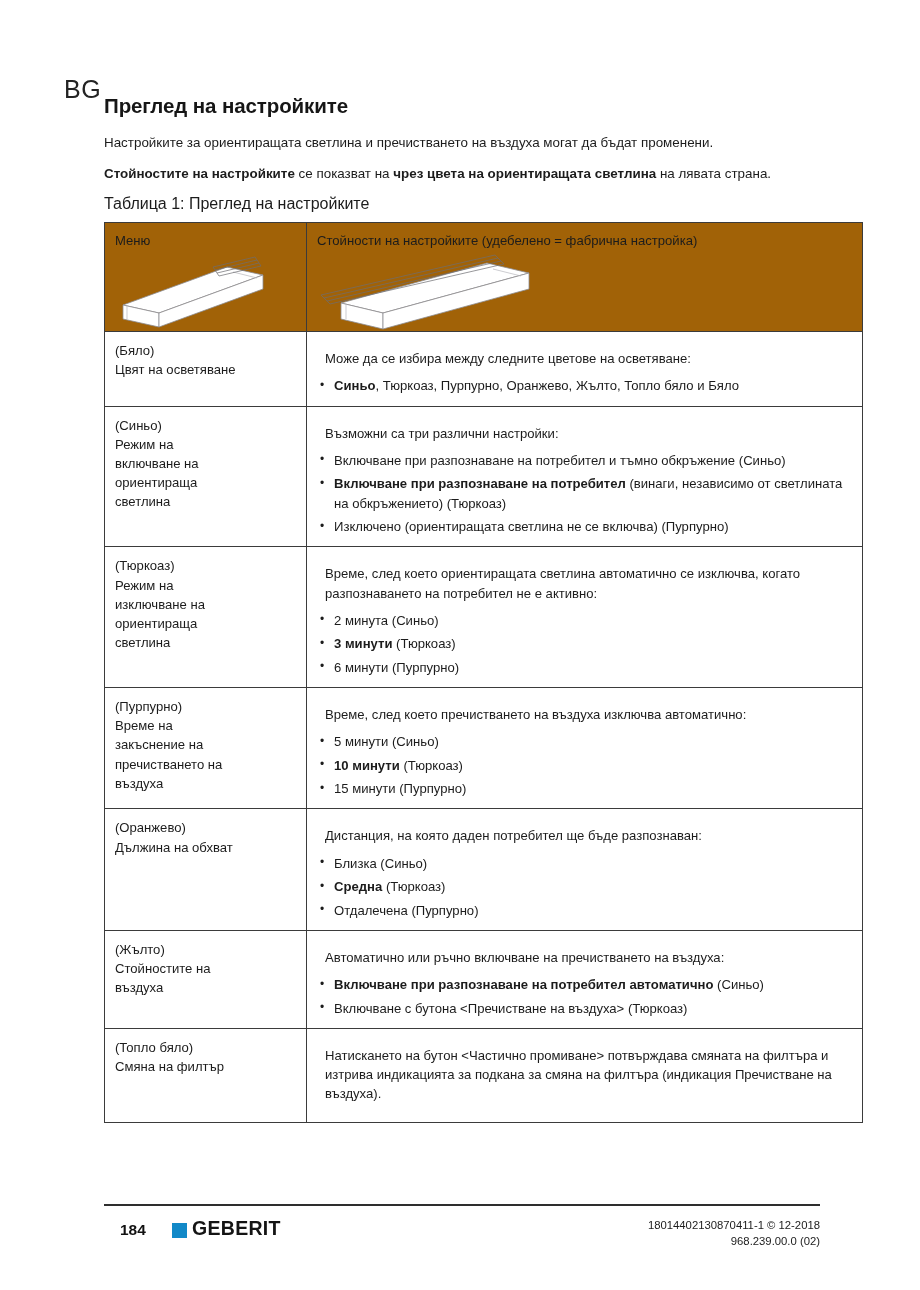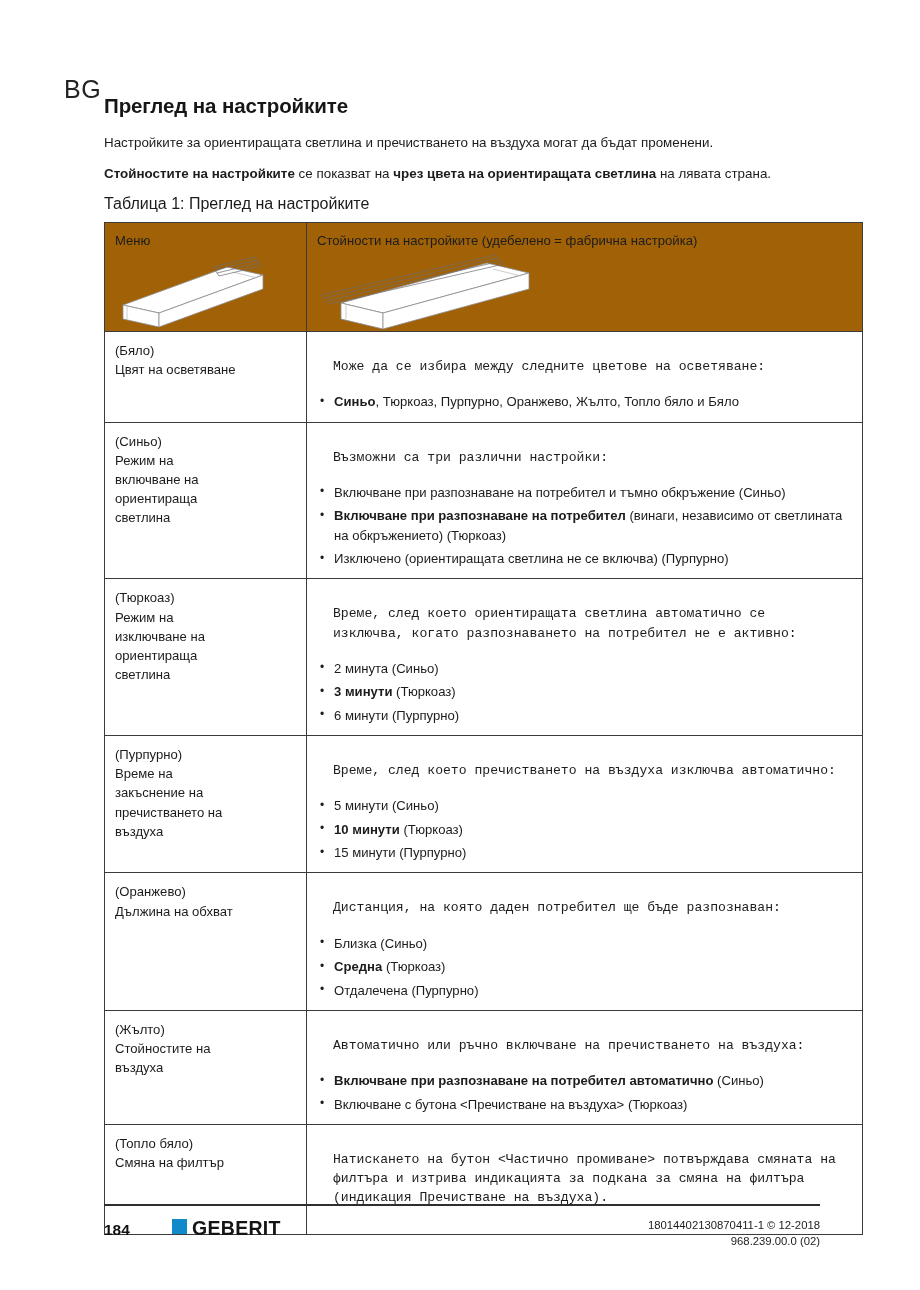--- a/index.html
+++ b/index.html
@@ -118,52 +118,52 @@
     line-height: 19.4px;
   }
   ul.opts li:before {
     content: "\2022";
     position: absolute;
     left: 3px;
     top: -0.5px;
     font-size: 12px;
   }
   ul.opts li b { font-weight: bold; }
-  .lead { margin: 16px; font-family: Liberation Mono, monospace; }
+  .lead { margin: 8px; }
 
   
   .footer-rule {
     position: absolute;
     left: 104px;
     top: 1204px;
     width: 716px;
     height: 1.6px;
     background: #2e2e2e;
   }
   .footer {
     position: absolute;
     left: 104px;
     top: 1214px;
     width: 716px;
     height: 52px;
   }
   .page-number {
     position: absolute;
-    left: 0;
+    left: 16px;
     top: 7px;
     font-size: 15.5px;
     font-weight: bold;
     color: #111;
   }
   .logo {
     position: absolute;
     left: 68px;
     top: 5px;
     display: flex;
-    align-items: flex-start;
+    align-items: flex-end;
     gap: 5px;
   }
   .logo-square {
     width: 15px;
     height: 15px;
     background: #1289c8;
     display: block;
   }
   .logo-text {
     font-size: 19.5px;

